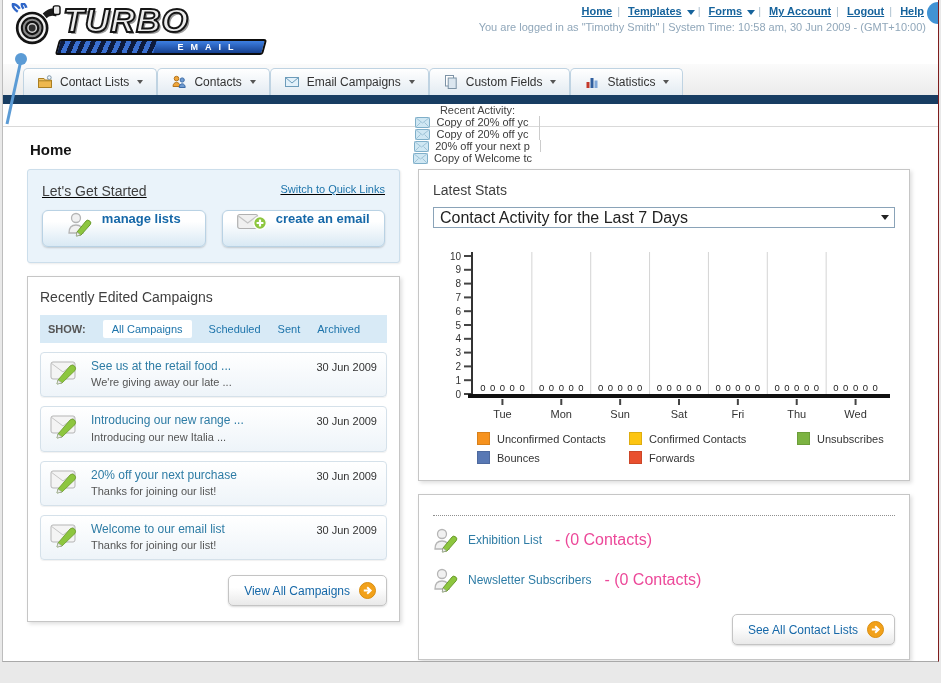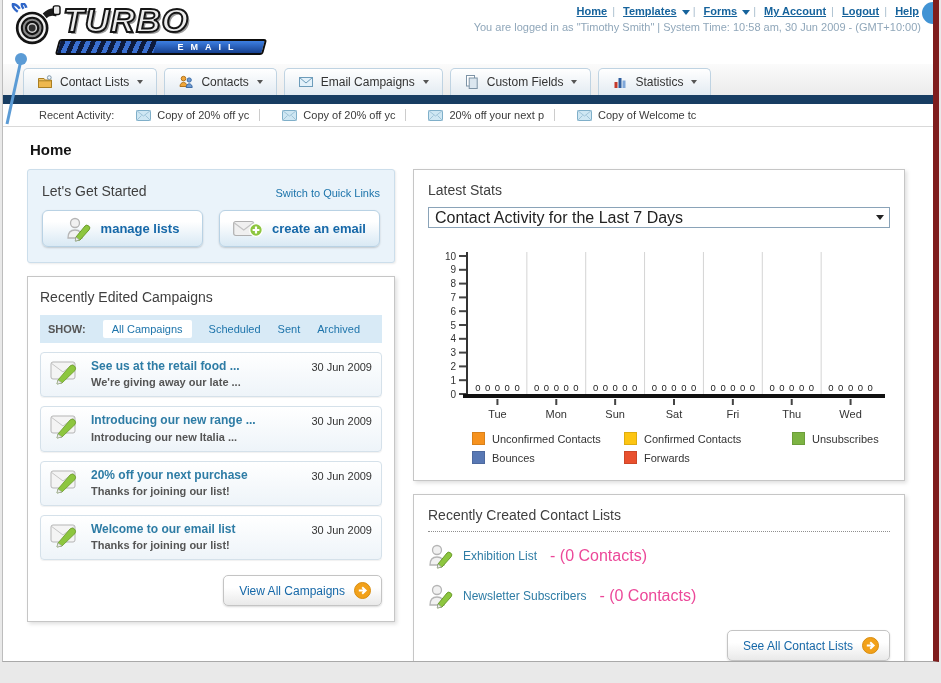--- a/index.html
+++ b/index.html
@@ -1,18 +1,18 @@
 <!DOCTYPE html>
 <html><head>
 <meta charset="utf-8">
 <style>
   * { margin:0; padding:0; box-sizing:border-box; }
   html,body { width:941px; height:683px; background:#e9e9e9; font-family:"Liberation Sans","DejaVu Sans",sans-serif; overflow:hidden; }
   .page { position:relative; margin-left:2px; width:937px; height:662px; background:#fff;
-          border-left:1px solid #bdbdbd; border-right:6px solid #7f1d1d; border-bottom:1px solid #a9a9a9; overflow:hidden; }
+          border-left:1px solid #bdbdbd; border-right:1px solid #7f1d1d; border-bottom:1px solid #a9a9a9; overflow:hidden; }
 
   
   .header { position:relative; height:64px; background:#fff; }
   .logo { position:absolute; left:8px; top:3px; width:262px; height:58px; }
   .logo-row { display:flex; align-items:flex-start; }
   .brand-text { font-style:italic; font-weight:bold; font-size:34px; letter-spacing:1px; color:#ececec;
                 -webkit-text-stroke:2px #161616; text-shadow:2px 2px 0 #9a9a9a; margin-left:2px; line-height:34px; }
   .email-bar { position:absolute; left:46px; top:36px; width:208px; height:16px; transform:skewX(-15deg);
                background:linear-gradient(180deg,#3d7fe2,#16408f); border:2px solid #0d0d0d; border-radius:3px;
                display:flex; align-items:center; }
@@ -26,61 +26,61 @@
   .tri-dn { display:inline-block; width:0; height:0; border-left:4px solid transparent; border-right:4px solid transparent; border-top:5px solid #16639c; margin-left:3px; vertical-align:middle; }
   .login-line { margin-top:4px; color:#90a7ba; }
   .credits-line { margin-top:2px; color:#90a7ba; }
   .help-bubble { position:absolute; top:2px; right:-11px; width:22px; height:22px; border-radius:50%; background:#4193d4; }
 
   
   .callout { position:absolute; left:0; top:48px; width:34px; height:80px; z-index:50; pointer-events:none; }
 
   
   .tabstrip { height:31px; background:linear-gradient(180deg,#fbfbfb,#ebebeb); display:flex; align-items:flex-end; padding-left:20px; }
-  .tab { display:flex; align-items:center; gap:7px; height:27px; padding:0 13px; margin-right:7px;
+  .tab { display:flex; align-items:center; gap:7px; height:27px; padding:0 13px; 
          border:1px solid #bfd3e2; border-bottom:none; border-radius:5px 5px 0 0;
          background:linear-gradient(180deg,#ffffff,#e3ebf2); font-size:12px; color:#333; cursor:pointer; white-space:nowrap; }
   .tab .tri-dn { border-top-color:#555; border-left-width:3px; border-right-width:3px; border-top-width:4px; margin-left:1px; }
   .navybar { height:9px; background:#183d62; }
 
   
-  .activity { height:23px; background:#fff; border-bottom:1px solid #d9d9d9; display:flex; align-items:center; padding-left:36px; font-size:11px; color:#444; }
+  .activity { height:23px; background:#fff; border-bottom:1px solid #d9d9d9; display:flex; align-items:center; padding-left:36px; font-size:11px; color:#444;flex-direction:column; }
   .activity-label { margin-right:22px; }
   .activity-item { display:flex; align-items:center; gap:6px; padding-right:10px; margin-right:22px; border-right:1px solid #ccc; color:#3a3a3a; cursor:pointer; }
   .activity-item:last-child { border-right:none; }
 
   
   .content { padding:6px 28px 0 24px; }
   h1.page-title { font-size:15px; font-weight:bold; color:#151515; margin:8px 0 11px 3px; }
   .cols { display:flex; gap:18px; align-items:flex-start; }
   .col-left { width:374px; }
   .col-right { flex:1; }
 
   .panel { background:#fff; border:1px solid #c6c6c6; box-shadow:2px 2px 4px rgba(0,0,0,.13); }
   .panel-title { font-size:14px; color:#3f3f3f; }
 
   
   .get-started { background:#eaf3fa; border:1px solid #ccdeeb; border-radius:3px; box-shadow:1px 1px 2px rgba(0,0,0,.08); padding:13px 14px 15px; }
-  .gs-head { display:flex; justify-content:space-between; align-items:flex-end; }
+  .gs-head { display:flex; justify-content:space-between; align-items:flex-start;text-decoration:underline; }
   .gs-link { font-size:11px; color:#1d74ab; cursor:pointer; }
   .gs-buttons { display:flex; gap:16px; margin-top:11px; }
   .big-btn { flex:1; height:37px; border:1px solid #b9d2e4; border-radius:6px; background:linear-gradient(180deg,#ffffff 30%,#d9e9f4);
-             box-shadow:0 1px 2px rgba(0,0,0,.18); display:flex; align-items:center; justify-content:center; gap:9px;
+             box-shadow:0 1px 2px rgba(0,0,0,.18); display:flex; justify-content:center; gap:9px;
              font-size:13px; font-weight:bold; color:#1668a8; cursor:pointer; }
 
   
   .campaigns { margin-top:13px; padding:12px 12px 15px; }
   .filterbar { margin-top:10px; background:#d8eaf6; padding:5px 8px; display:flex; align-items:center; gap:17px; font-size:11px; }
   .filter-label { font-weight:bold; color:#555; }
   .filter-link { color:#1d74ab; cursor:pointer; }
   .filter-link.active { background:#fff; padding:3px 9px; border-radius:2px; }
   .camp-card { margin-top:9px; min-height:44px; border:1px solid #d5e1ea; border-radius:4px;
                background:linear-gradient(180deg,#ffffff,#eef4f9); box-shadow:0 1px 1px rgba(0,0,0,.06);
                padding:5px 9px; display:flex; gap:9px; }
-  .camp-text { flex:1; line-height:1.45;font-weight:bold; }
+  .camp-text { flex:1; line-height:1.45; }
   .camp-title { font-size:12px; color:#2e7ca5; cursor:pointer; }
   .camp-sub { font-size:11px; color:#555; }
   .camp-date { font-size:11px; color:#333; margin-top:3px; }
   .btn-row { display:flex; justify-content:flex-end; margin-top:15px; }
   .pill-btn { display:flex; align-items:center; gap:9px; padding:6px 10px 6px 15px; border:1px solid #c4c4c4; border-radius:5px;
               background:linear-gradient(180deg,#ffffff 40%,#e9e9e9); box-shadow:0 1px 2px rgba(0,0,0,.15);
               font-size:12px; color:#1668a8; cursor:pointer; }
 
   
   .stats { padding:12px 14px 10px; }
@@ -448,21 +448,20 @@
                 <span>Bounces</span>
               </div>
               <div class="legend-item">
                 <span class="swatch" style="background: rgb(233, 80, 46);"></span>
                 <span>Forwards</span>
               </div>
             </div>
         </div>
 
         <div class="panel clists">
-          <div class="panel-title">Recently Created Contact Lists</div>
           <hr class="dotted">
           <div class="cl-item">
             <svg width="26" height="26" viewBox="0 0 26 26">
               <circle cx="9" cy="7" r="4.5" fill="#f1f1f1" stroke="#b5b5b5" stroke-width="1.3"></circle>
               <path d="M2 22 q0 -8 7 -8 q7 0 7 8 z" fill="#f1f1f1" stroke="#b5b5b5" stroke-width="1.3"></path>
               <path d="M10 21 L19 10 q1.5 -1.8 3.8 0 q2 1.8 0.3 3.8 L14 24 l-4.6 1z" fill="#8dc63f" stroke="#6a9b2a"></path>
               <path d="M10 21 l3.5 3 -4.3 1z" fill="#ececec" stroke="#999" stroke-width="0.6"></path>
             </svg>
             <span class="cl-name">Exhibition List</span>
             <span class="cl-count">- (0 Contacts)</span>

